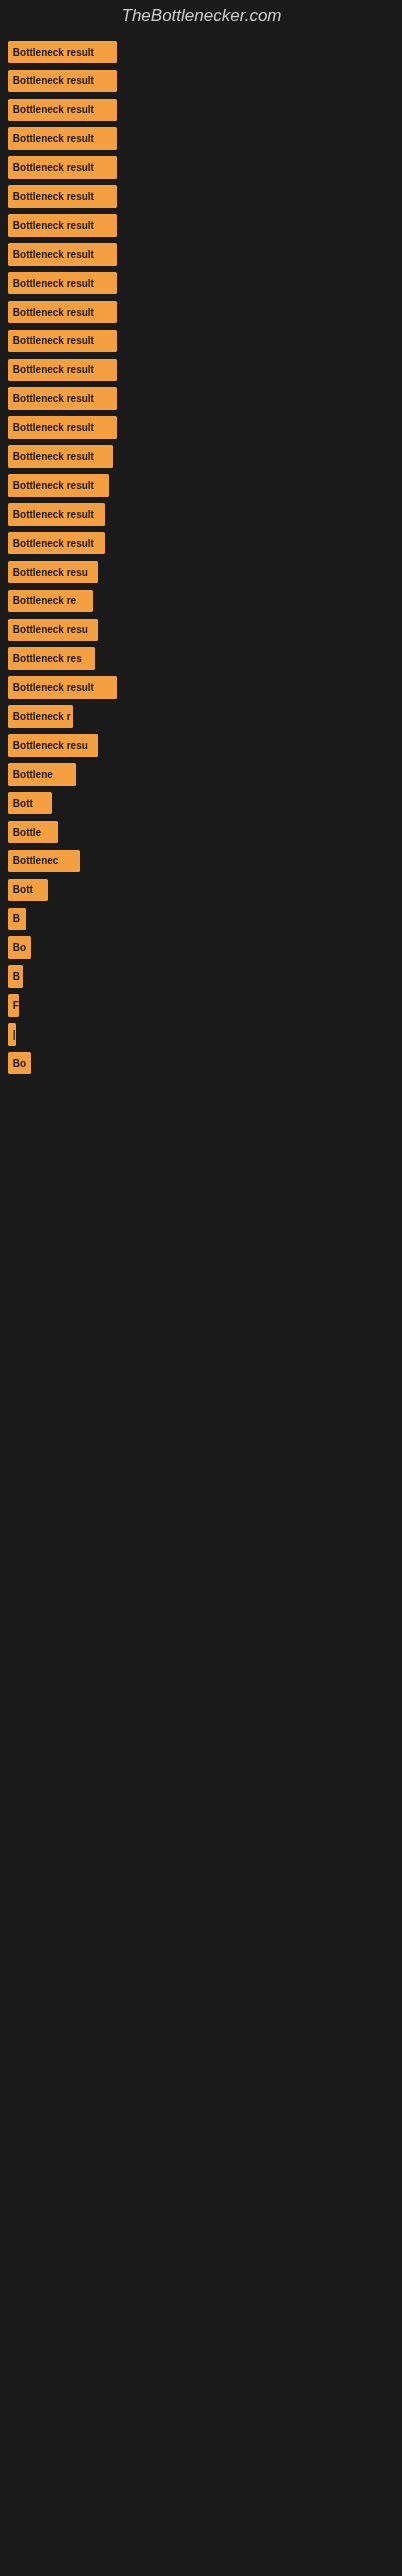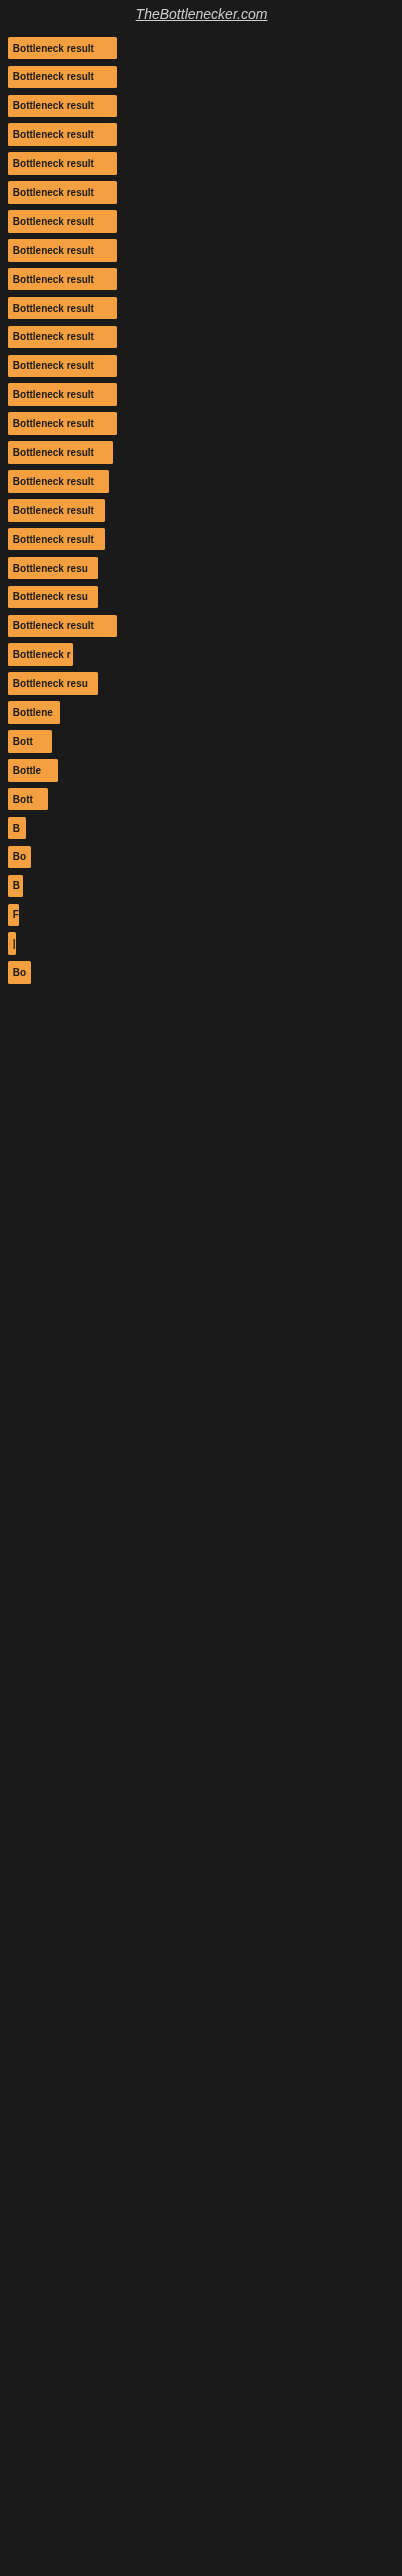--- a/index.html
+++ b/index.html
@@ -12,24 +12,23 @@
       width: 403px;
       min-height: 2576px;
       background-color: #1a1a1a;
       font-family: Arial, sans-serif;
       position: relative;
     }
 
     .site-title {
       text-align: center;
       color: #cccccc;
-      font-size: 14px;
+      font-size: 17px;
       padding: 6.4px 0;
       font-style: italic;
-      text-decoration: underline;
     }
 
     .bars-container {
       padding: 8px 8px;
       display: flex;
       flex-direction: column;
       gap: 0px;
     }
 
     .bar-row {
@@ -152,55 +151,70 @@
       <div class="bar" style="width: 97px;">
         <span class="bar-label">Bottleneck result</span>
       </div>
     </div>
     <div class="bar-row">
       <div class="bar" style="width: 90px;">
         <span class="bar-label">Bottleneck resu</span>
       </div>
     </div>
     <div class="bar-row">
+      <div class="bar" style="width: 85px;">
+        <span class="bar-label">Bottleneck re</span>
+      </div>
+    </div>
+    <div class="bar-row">
       <div class="bar" style="width: 90px;">
         <span class="bar-label">Bottleneck resu</span>
       </div>
     </div>
     <div class="bar-row">
+      <div class="bar" style="width: 87px;">
+        <span class="bar-label">Bottleneck res</span>
+      </div>
+    </div>
+    <div class="bar-row">
       <div class="bar" style="width: 109px;">
         <span class="bar-label">Bottleneck result</span>
       </div>
     </div>
     <div class="bar-row">
       <div class="bar" style="width: 65px;">
         <span class="bar-label">Bottleneck r</span>
       </div>
     </div>
     <div class="bar-row">
       <div class="bar" style="width: 90px;">
         <span class="bar-label">Bottleneck resu</span>
       </div>
     </div>
     <div class="bar-row">
-      <div class="bar" style="width: 52px; align-items: center;">
+      <div class="bar" style="width: 68px; align-items: center;">
         <span class="bar-label">Bottlene</span>
       </div>
     </div>
     <div class="bar-row">
       <div class="bar" style="width: 44px;">
         <span class="bar-label">Bott</span>
       </div>
     </div>
     <div class="bar-row">
       <div class="bar" style="width: 50px;">
         <span class="bar-label">Bottle</span>
       </div>
     </div>
     <div class="bar-row">
+      <div class="bar" style="width: 72px;">
+        <span class="bar-label">Bottlenec</span>
+      </div>
+    </div>
+    <div class="bar-row">
       <div class="bar" style="width: 40px;">
         <span class="bar-label">Bott</span>
       </div>
     </div>
     <div class="bar-row">
       <div class="bar" style="width: 17.7px;">
         <span class="bar-label">B</span>
       </div>
     </div>
     <div class="bar-row">

